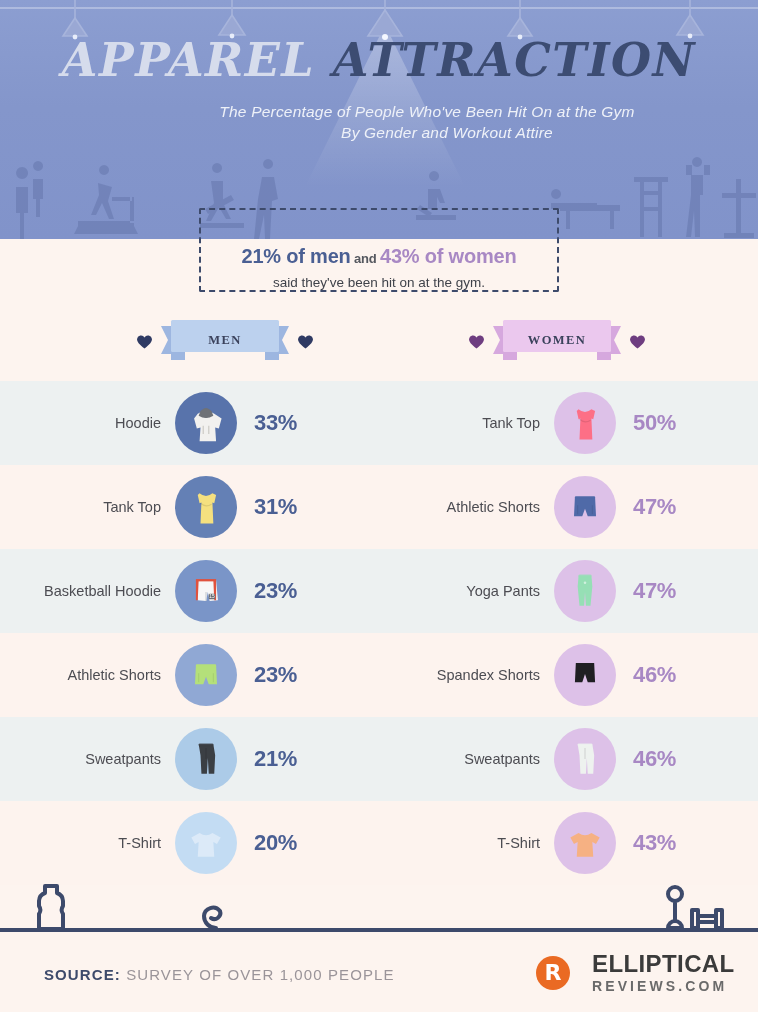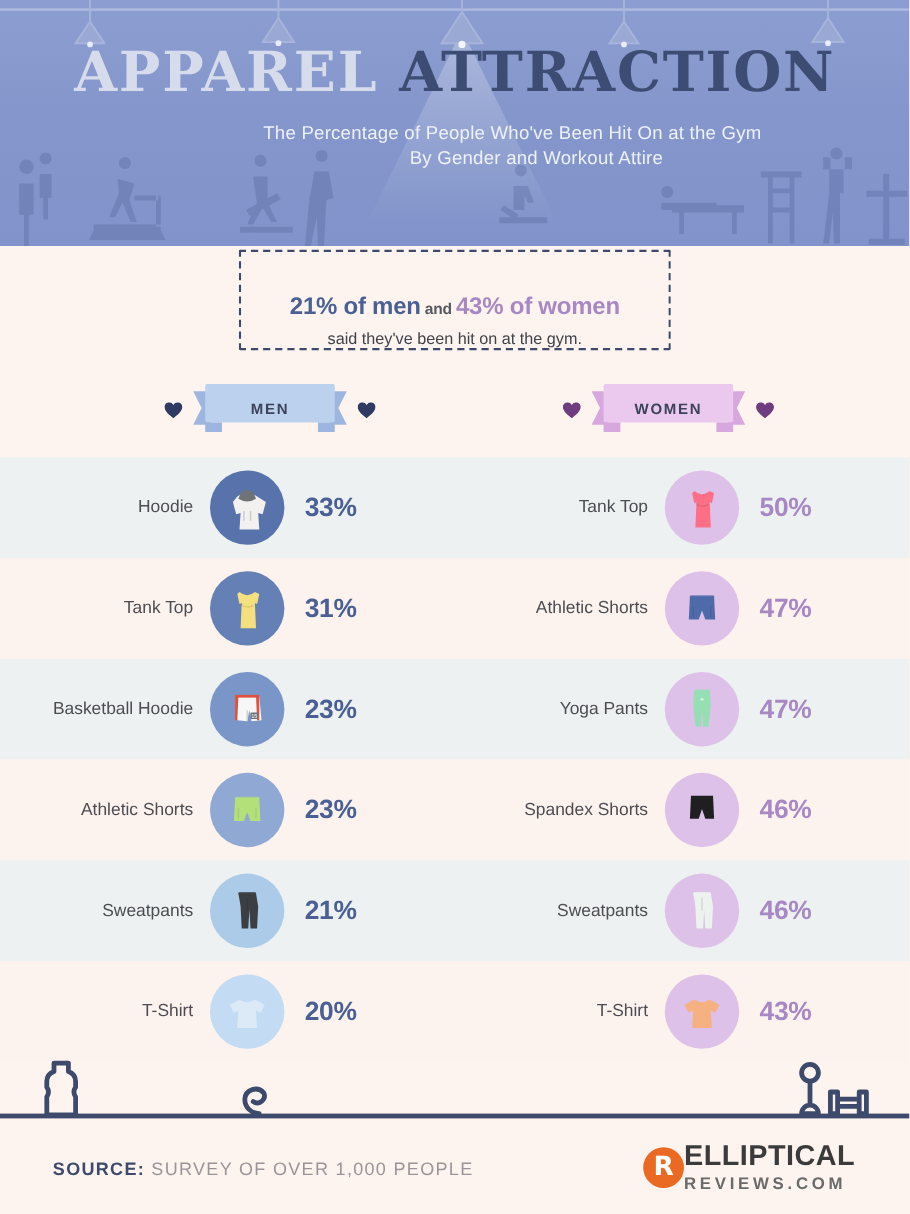--- a/index.html
+++ b/index.html
@@ -6,23 +6,24 @@
   body{
     width:758px;height:1012px;overflow:hidden;
     background:#fdf4ef;
     font-family:"Liberation Sans","DejaVu Sans",sans-serif;
     -webkit-font-smoothing:antialiased;
   }
   .page{position:relative;width:758px;height:1012px;overflow:hidden;background:#fdf4ef;}
 
   
   .header{
-    position:absolute;left:0;top:0;width:758px;height:205px;
+    position:absolute;left:0;top:0;width:758px;height:239px;
     background:linear-gradient(180deg,#8c9ed1 0%,#8496cb 45%,#8193ca 100%);
     overflow:hidden;
+    font-style:italic;
   }
   .header .topline{
     position:absolute;left:0;top:7px;width:758px;height:2px;
     background:rgba(255,255,255,.30);
   }
   .lamps{position:absolute;left:0;top:0;width:758px;height:60px;}
   .silhouettes{position:absolute;left:0;bottom:0;width:758px;height:90px;opacity:.30;}
   .spotlight{position:absolute;left:0;top:0;width:758px;height:187px;}
 
   .title{
@@ -52,21 +53,21 @@
   .callout-line1 .and{color:#55585f;font-size:13px;font-weight:bold;}
   .callout-line1 .women{color:#a888c4;}
   .callout-line2{margin-top:7px;font-size:13.5px;color:#3f424a;font-weight:500;}
 
   
   .banner-row{position:absolute;left:0;top:316px;width:758px;height:52px;}
   .banner-group{position:absolute;top:0;display:flex;align-items:center;height:52px;}
   .banner-group.men{left:137px;}
   .banner-group.women{left:469px;}
   .heart{width:15px;height:14px;flex:0 0 auto;}
-  .ribbon{position:relative;margin:0 9px;}
+  .ribbon{position:relative;margin:0 9px;font-family:Liberation Serif, serif;}
   .ribbon svg{display:block;}
   .ribbon-label{
     position:absolute;left:0;top:0;width:100%;height:100%;
     display:flex;align-items:center;justify-content:center;
     font-size:12.5px;font-weight:bold;letter-spacing:1.4px;color:#3b425c;
     padding-bottom:3px;box-sizing:border-box;
   }
 
   
   .rows{position:absolute;left:0;top:381px;width:758px;}
@@ -100,21 +101,21 @@
   }
   .source b{color:#3d4a6b;font-weight:bold;}
   .source span{color:#9a9499;font-weight:500;}
   .logo{position:absolute;left:536px;top:952px;display:flex;align-items:center;}
   .logo-mark{
     width:34px;height:34px;border-radius:50%;background:#ea6a23;
     display:flex;align-items:center;justify-content:center;
     color:#fff;font-size:22px;font-weight:bold;font-family:"DejaVu Sans",sans-serif;
     line-height:1;
   }
-  .logo-text{margin-left:0;line-height:1;}
+  .logo-text{margin-left:22px;line-height:1;}
   .logo-top{font-size:24px;font-weight:bold;color:#3b3b3b;letter-spacing:.4px;}
   .logo-bottom{font-size:14px;font-weight:bold;color:#6a6a6a;letter-spacing:3.1px;margin-top:3px;}
 </style>
 </head>
 <body>
 
 <div class="page">
 
   <div class="header">
     <div class="topline"></div>

